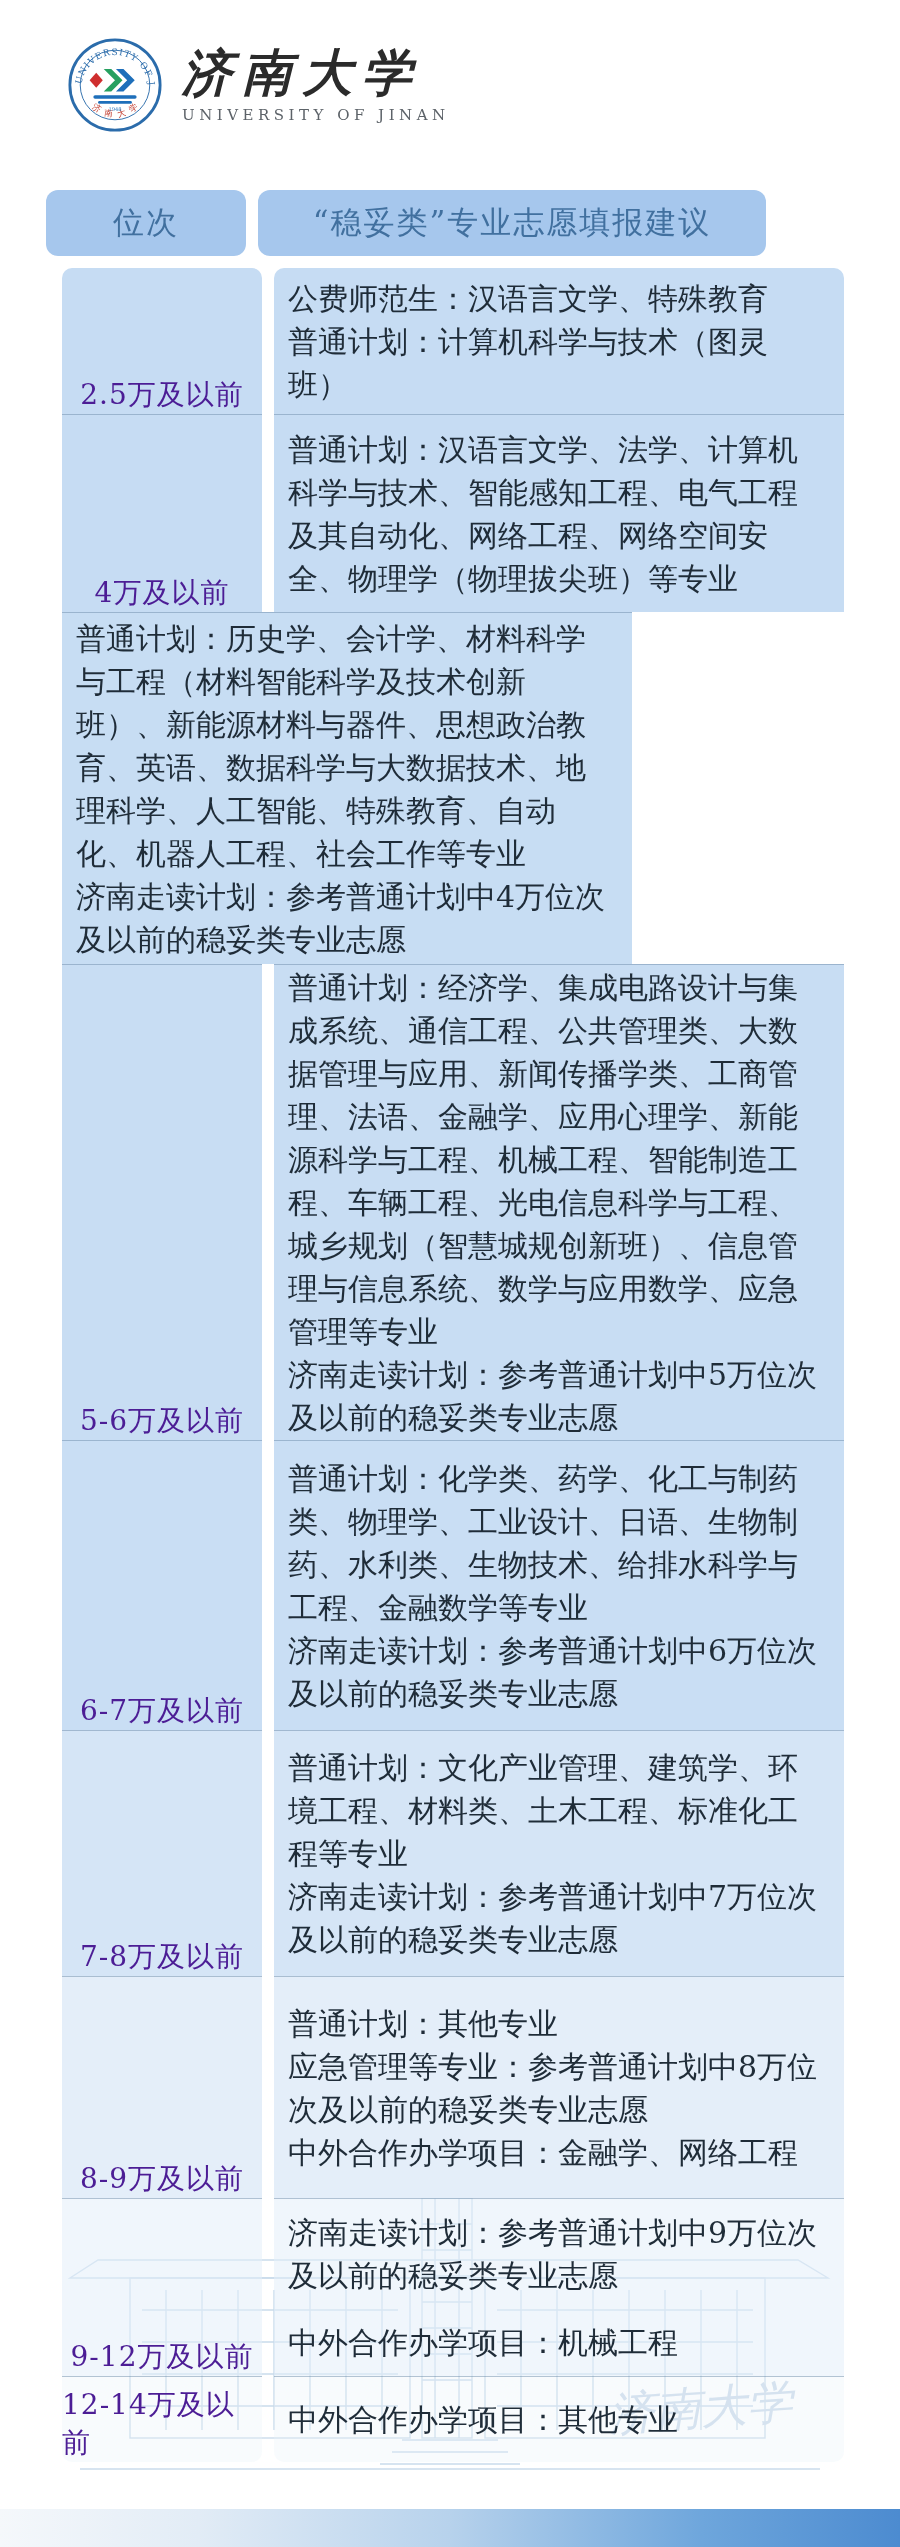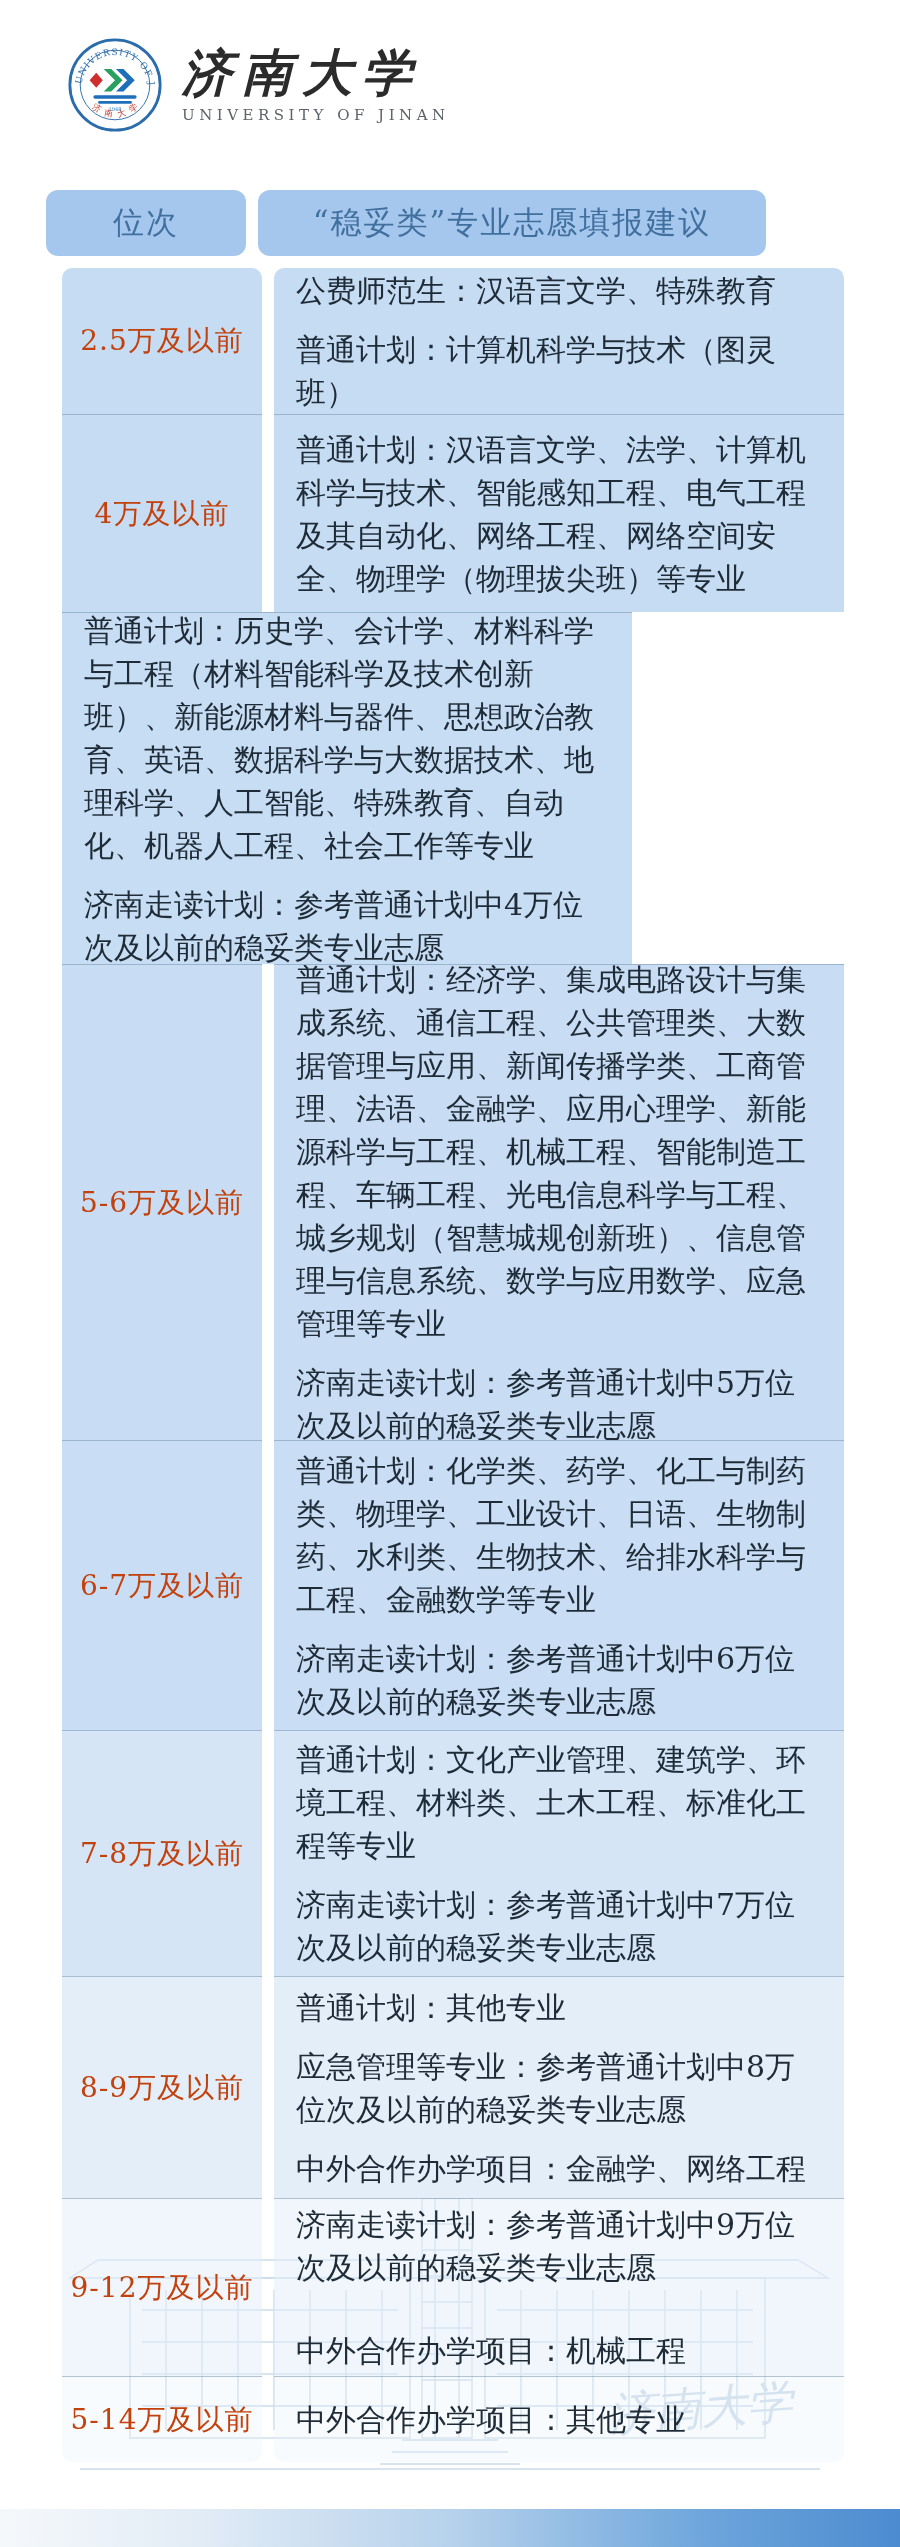--- a/index.html
+++ b/index.html
@@ -13,25 +13,25 @@
   .name-zh{font-size:50px;line-height:54px;color:#2b2b2b;letter-spacing:10px;font-style:italic;font-weight:bold;}
   .name-en{font-size:15px;color:#5c6268;letter-spacing:4.5px;margin-top:6px;}
   
   .tbl-header{position:absolute;top:190px;left:46px;display:flex;gap:12px;z-index:2;}
   .h-cell{height:66px;background:#a6c7ed;border-radius:12px;display:flex;align-items:center;justify-content:center;
           color:#41709f;font-size:31px;letter-spacing:2px;}
   .h-rank{width:200px;}
   .h-advice{width:508px;}
   .tbl-body{position:absolute;top:268px;left:62px;z-index:2;}
   .row{display:flex;gap:12px;}
-  .rank-cell{width:200px;display:flex;align-items:center;justify-content:center;
-             font-size:28px;color:#c2410c;letter-spacing:1px;}
+  .rank-cell{width:200px;display:flex;align-items:flex-end;justify-content:center;
+             font-size:28px;color:#4c1d95;letter-spacing:1px;}
   .advice-cell{width:570px;box-sizing:border-box;padding:0 26px 0 14px;display:flex;flex-direction:column;
                justify-content:center;font-size:30px;line-height:43px;color:#1f2c38;overflow:hidden;}
-  .advice-cell p{margin:8px;}
+  .advice-cell p{margin:0;}
   .row + .row > div{border-top:1px solid rgba(110,140,170,.5);}
   .r1{height:146px;} .r2{height:198px;} .r3{height:352px;} .r4{height:476px;} .r5{height:290px;}
   .r6{height:246px;} .r7{height:222px;} .r8{height:178px;} .r9{height:86px;}
   .r1 > div{background:#c6dcf3;}
   .r2 > div{background:#c6dcf3;}
   .r3 > div{background:#c7ddf3;}
   .r4 > div{background:#c8ddf3;}
   .r5 > div{background:#c9def4;}
   .r6 > div{background:#d5e5f6;}
   .r7 > div{background:#e4eef9;}
@@ -178,21 +178,21 @@
           <span>9-12万及以前</span>
         </div>
       <div class="advice-cell">
         <p>济南走读计划：参考普通计划中9万位次及以前的稳妥类专业志愿</p>
         <p>中外合作办学项目：机械工程</p>
       </div>
     </div>
 
     <div class="row r9">
       <div class="rank-cell">
-          <span>5-14万及以前</span>
+          <span>12-14万及以前</span>
         </div>
       <div class="advice-cell">
         <p>中外合作办学项目：其他专业</p>
       </div>
     </div>
 
   </div>
 
   <div class="bottom-bar"></div>
 

